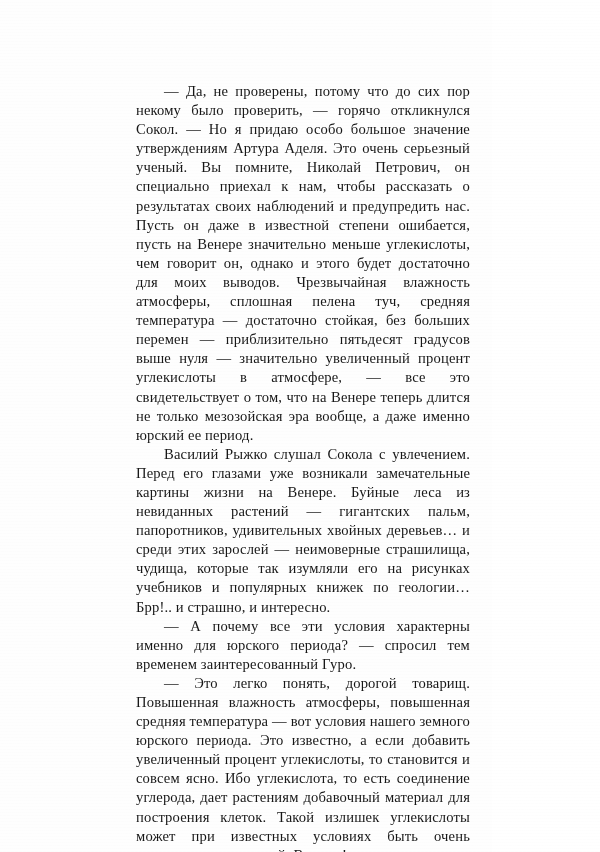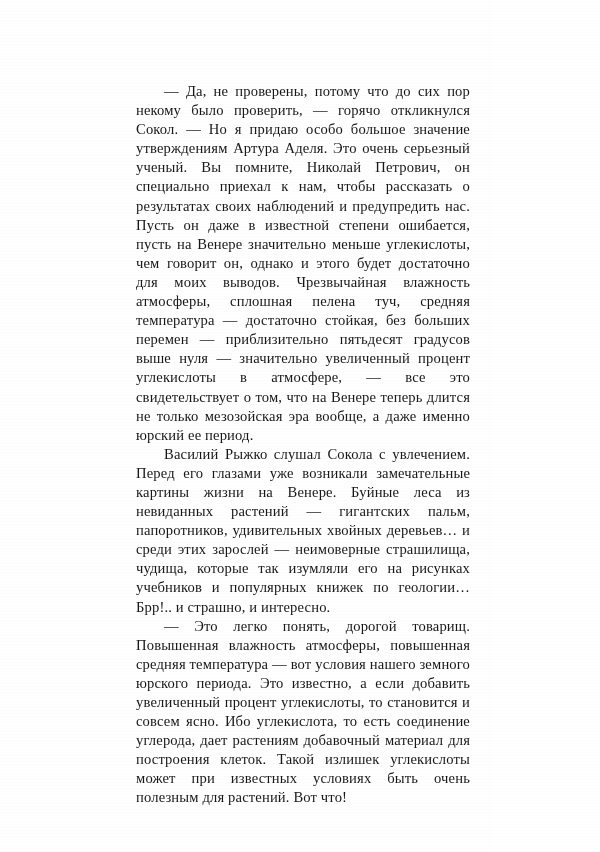--- a/index.html
+++ b/index.html
@@ -67,19 +67,20 @@
   }
 </style>
 </head>
 <body>
 
 <div id="page">
 
   <div id="textblock">
     <p class="para indent">— Да, не проверены, потому что до сих пор некому было проверить, — горячо откликнулся Сокол. — Но я придаю особо большое значение утверждениям Артура Аделя. Это очень серьезный ученый. Вы помните, Николай Петрович, он специально приехал к нам, чтобы рассказать о результатах своих наблюдений и предупредить нас. Пусть он даже в известной степени ошибается, пусть на Венере значительно меньше углекислоты, чем говорит он, однако и этого будет достаточно для моих выводов. Чрезвычайная влажность атмосферы, сплошная пелена туч, средняя температура — достаточно стойкая, без больших перемен — приблизительно пятьдесят градусов выше нуля — значительно увеличенный процент углекислоты в атмосфере, — все это свидетельствует о том, что на Венере теперь длится не только мезозойская эра вообще, а даже именно юрский ее период.</p>
     <p class="para indent">Василий Рыжко слушал Сокола с увлечением. Перед его глазами уже возникали замечательные картины жизни на Венере. Буйные леса из невиданных растений — гигантских пальм, папоротников, удивительных хвойных деревьев… и среди этих зарослей — неимоверные страшилища, чудища, которые так изумляли его на рисунках учебников и популярных книжек по геологии… Брр!.. и страшно, и интересно.</p>
+    <p class="para indent">— А почему все эти условия характерны именно для юрского периода? — спросил тем временем заинтересованный Гуро.</p>
     <p class="para indent">— Это легко понять, дорогой товарищ. Повышенная влажность атмосферы, повышенная средняя температура — вот условия нашего земного юрского периода. Это известно, а если добавить увеличенный процент углекислоты, то становится и совсем ясно. Ибо углекислота, то есть соединение углерода, дает растениям добавочный материал для построения клеток. Такой излишек углекислоты может при известных условиях быть очень полезным для растений. Вот что!</p>
 
   </div>
 
 
   <div class="noise"></div>
 </div>
 
 </body></html>

